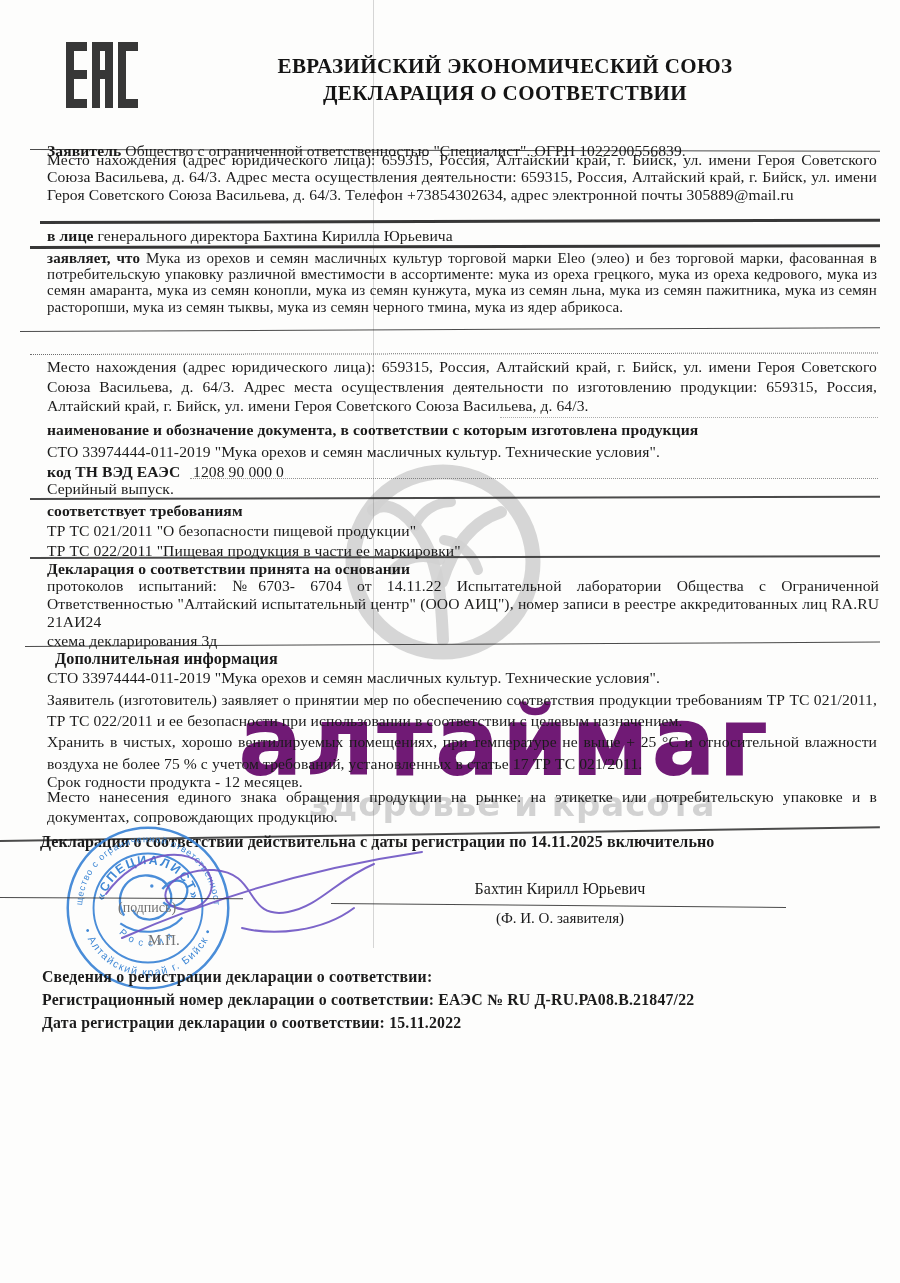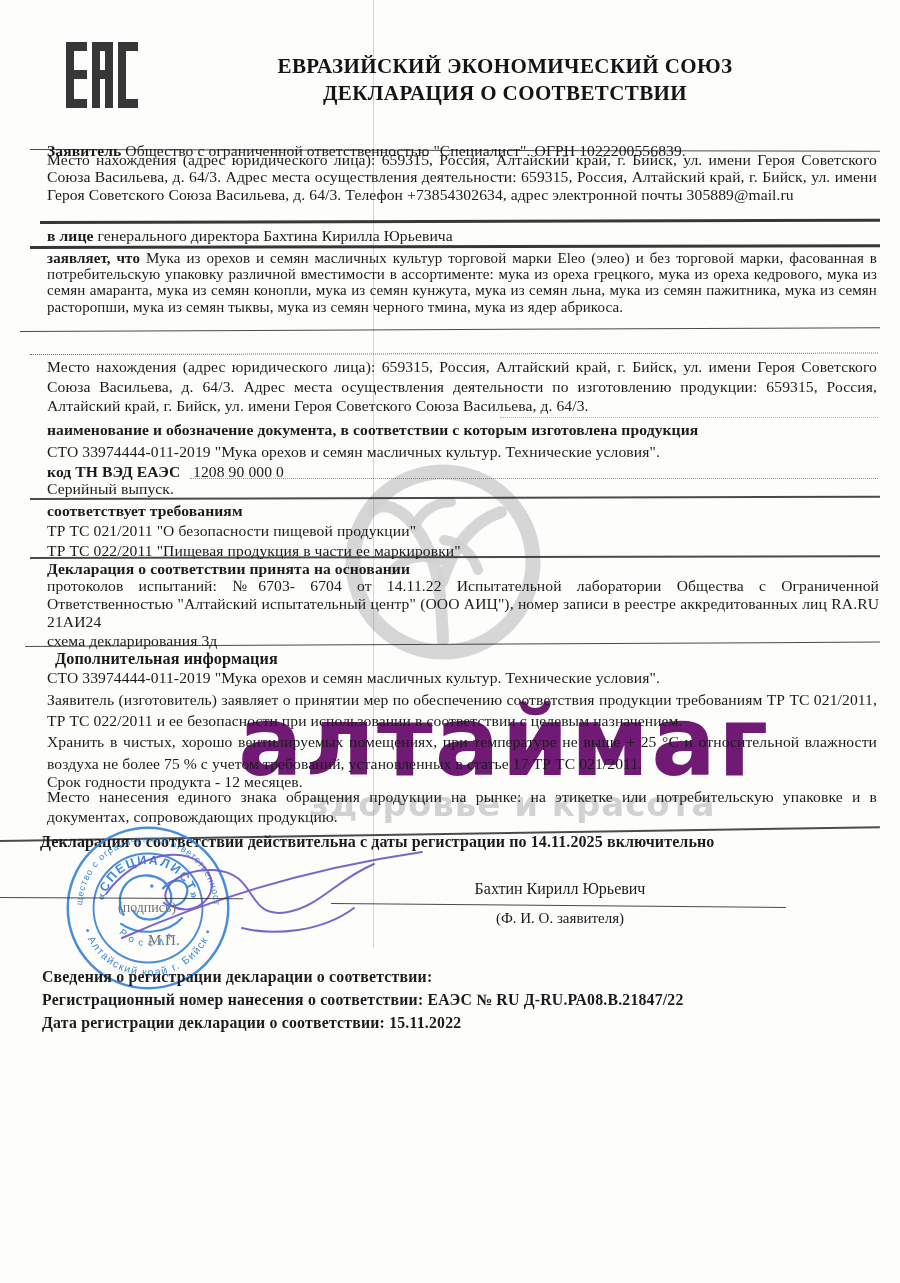--- a/index.html
+++ b/index.html
@@ -170,21 +170,21 @@
   <div class="hr" style="left:0px;top:897px;width:243px;z-index:5;transform:rotate(.3deg);"></div>
   <div class="abs content small-label" style="left:118px;top:900px;z-index:5;">(подпись)</div>
   <div class="abs content small-label" style="left:148px;top:932px;z-index:5;font-size:15px;">М.П.</div>
 
   <div class="abs content sig-name" style="left:330px;top:880px;width:460px;">Бахтин Кирилл Юрьевич</div>
   <div class="hr" style="left:331px;top:903px;width:455px;transform:rotate(.5deg);"></div>
   <div class="abs content sig-name" style="left:330px;top:910px;width:460px;font-size:15px;">(Ф. И. О. заявителя)</div>
 
   <div class="abs content reg" style="left:42px;top:968px;z-index:5;">Сведения о регистрации декларации о соответствии:</div>
   <div class="abs content reg" style="left:42px;top:991px;width:840px;">
-    <span>Регистрационный номер нанесения о соответствии:</span>
+    <span>Регистрационный номер декларации о соответствии:</span>
     <span>ЕАЭС № RU Д-RU.РА08.В.21847/22</span>
   </div>
   <div class="abs content reg" style="left:42px;top:1014px;width:840px;">
     <span>Дата регистрации декларации о соответствии:</span>
     <span>15.11.2022</span>
   </div>
 
 </div>
 
 </body></html>

